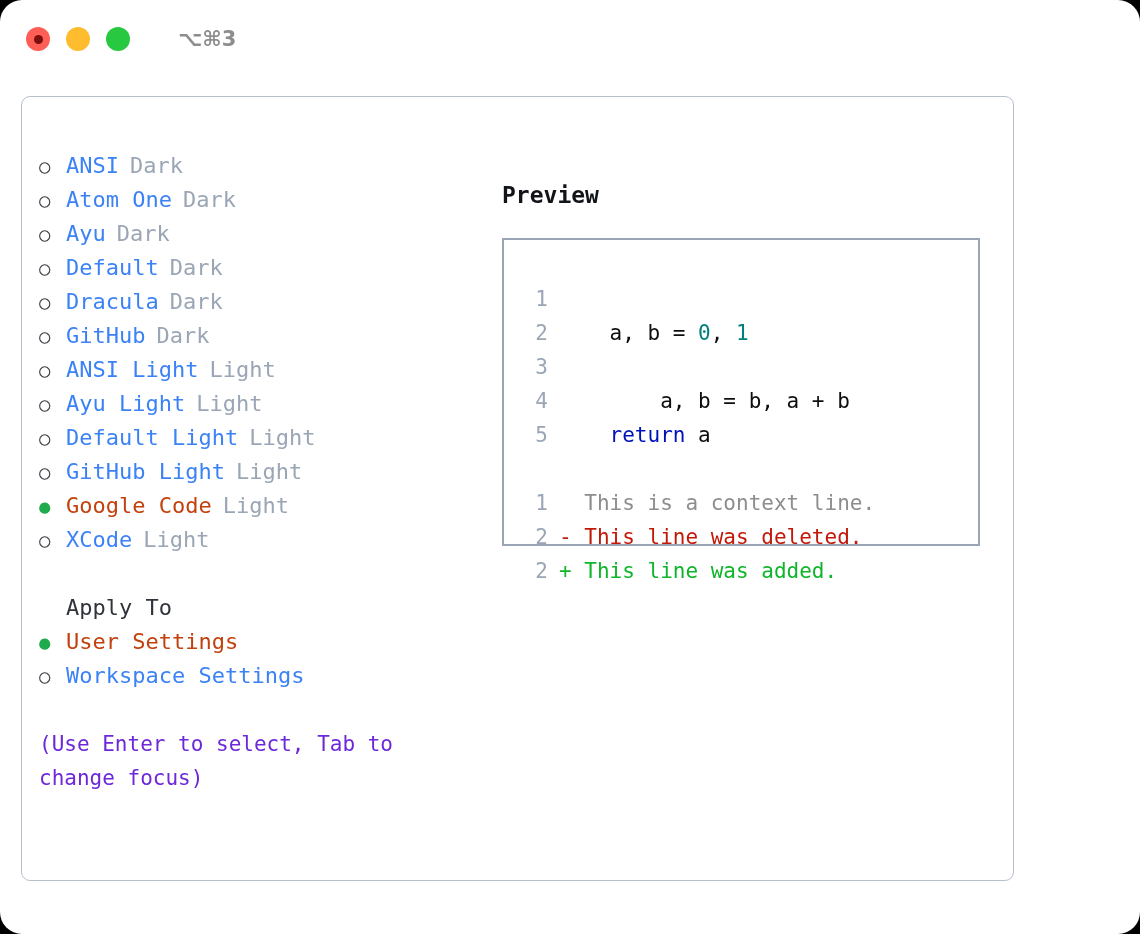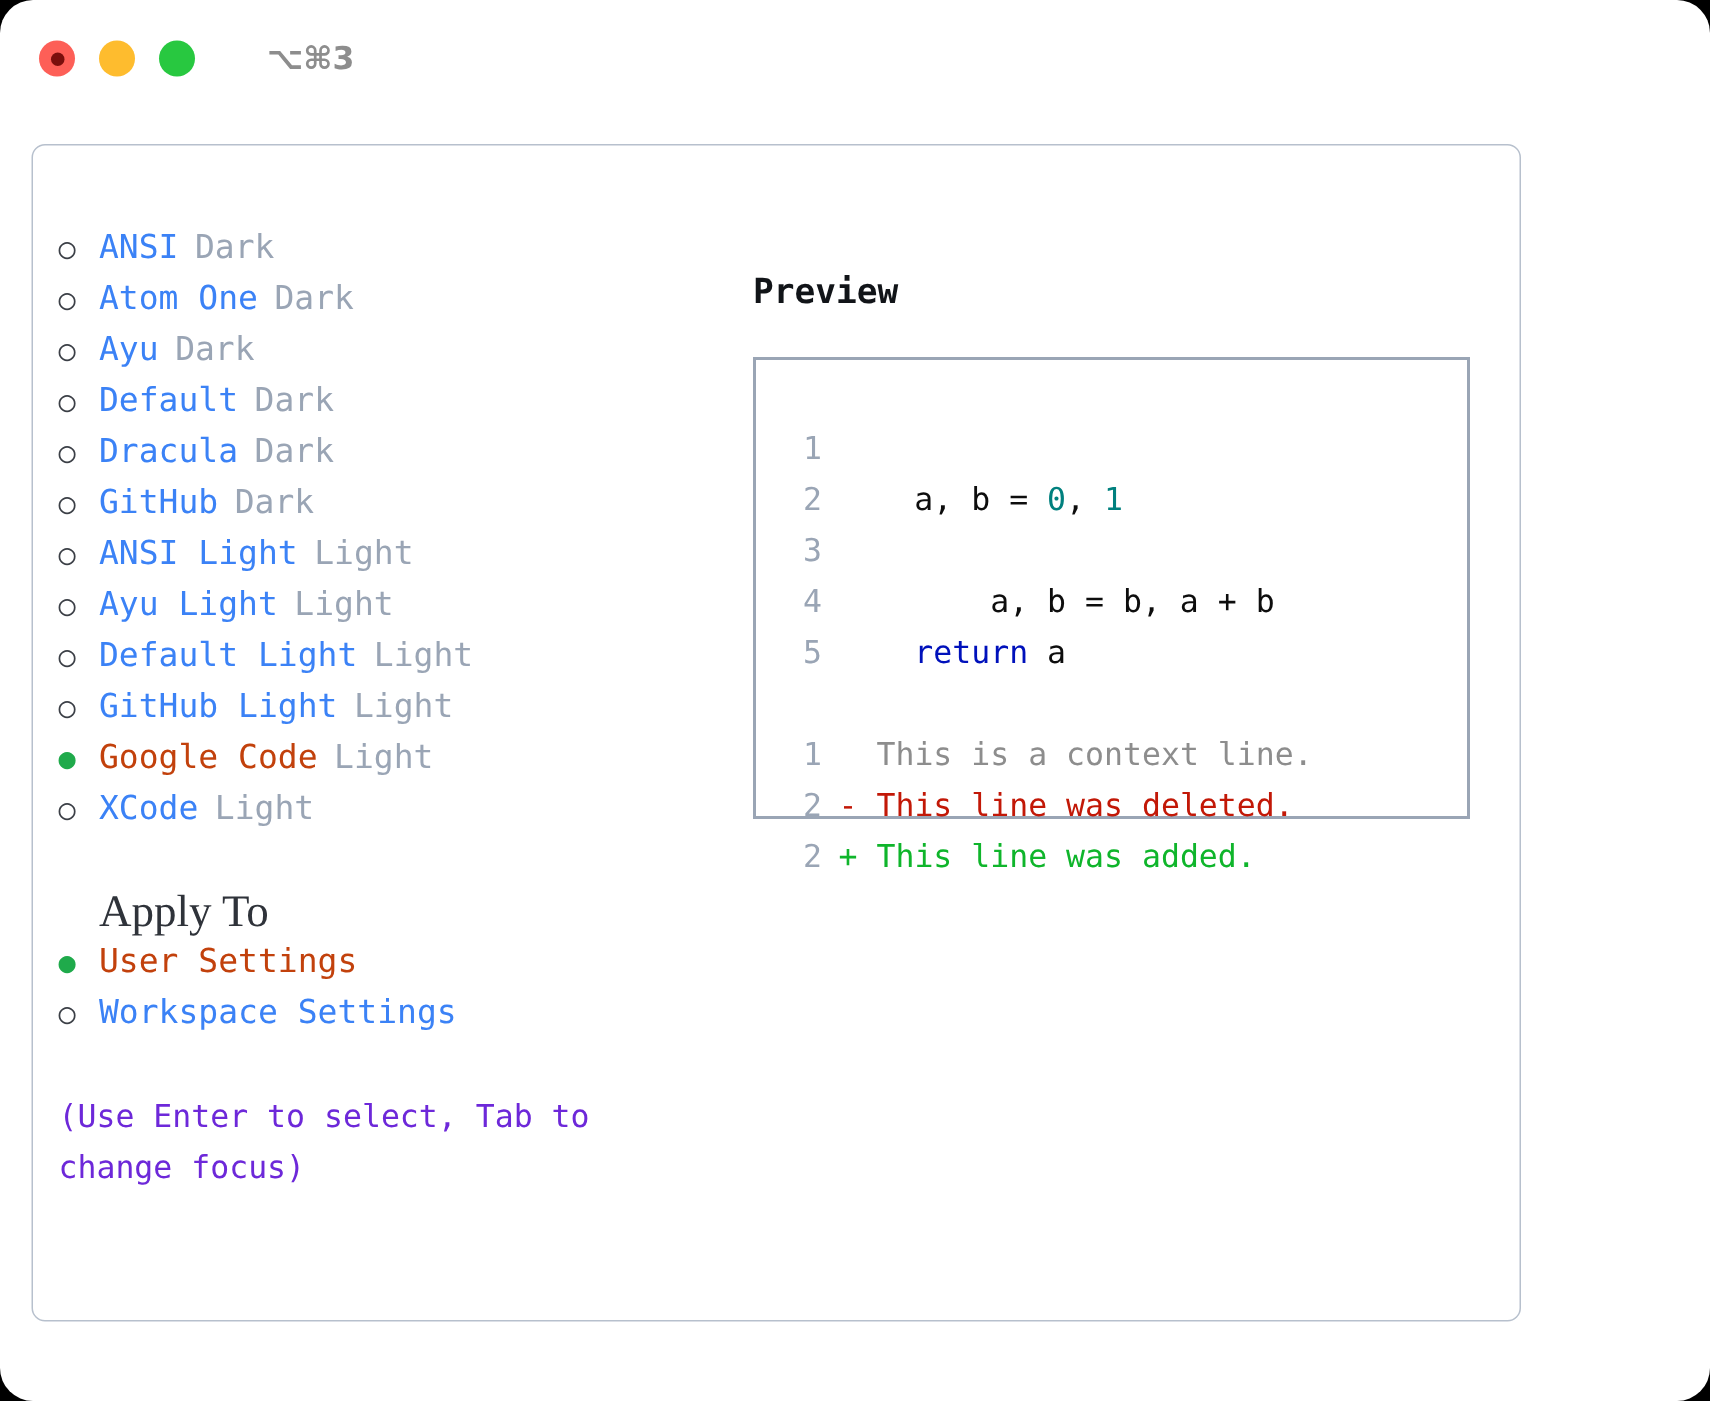--- a/index.html
+++ b/index.html
@@ -121,26 +121,25 @@
   }
   .opt-row.selected .opt-label { color: #c2410c; }
   .opt-tag {
     color: #9aa5b5;
     padding-left: 11px;
   }
 
   .section-gap { height: 34px; }
 
   .subsection-header {
-    font-size: 30px;
+    font-size: 22px;
     color: #2f333a;
     line-height: 34px;
     padding-left: 27px;
     white-space: pre;
-    font-family: Liberation Serif, serif;
   }
 
   .hint {
     margin-top: 34px;
     font-size: 21px;
     line-height: 34px;
     color: #6d28d9;
     width: 400px;
     white-space: pre-wrap;
   }

